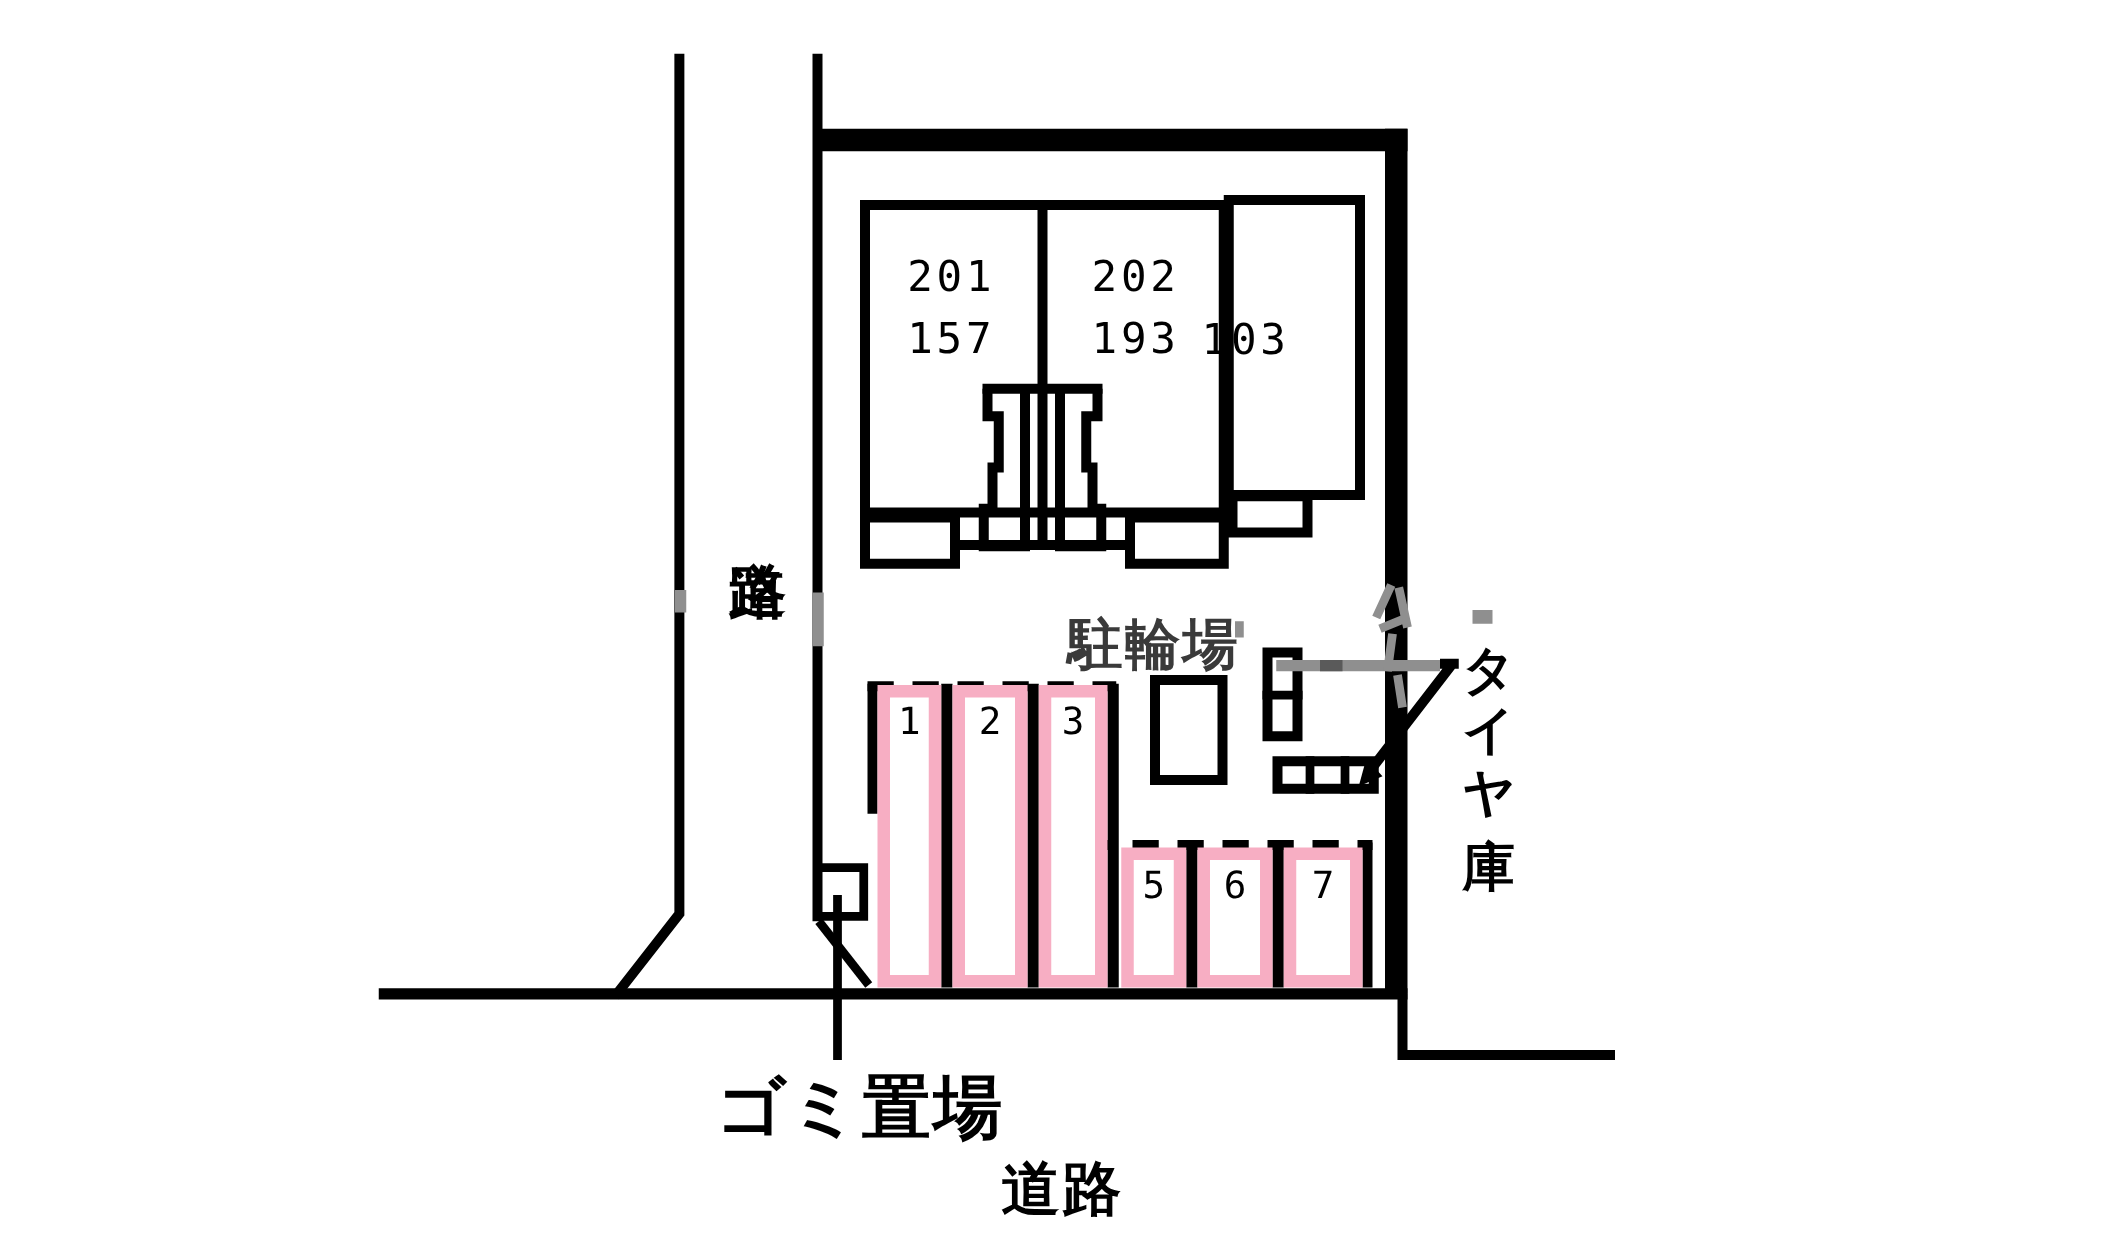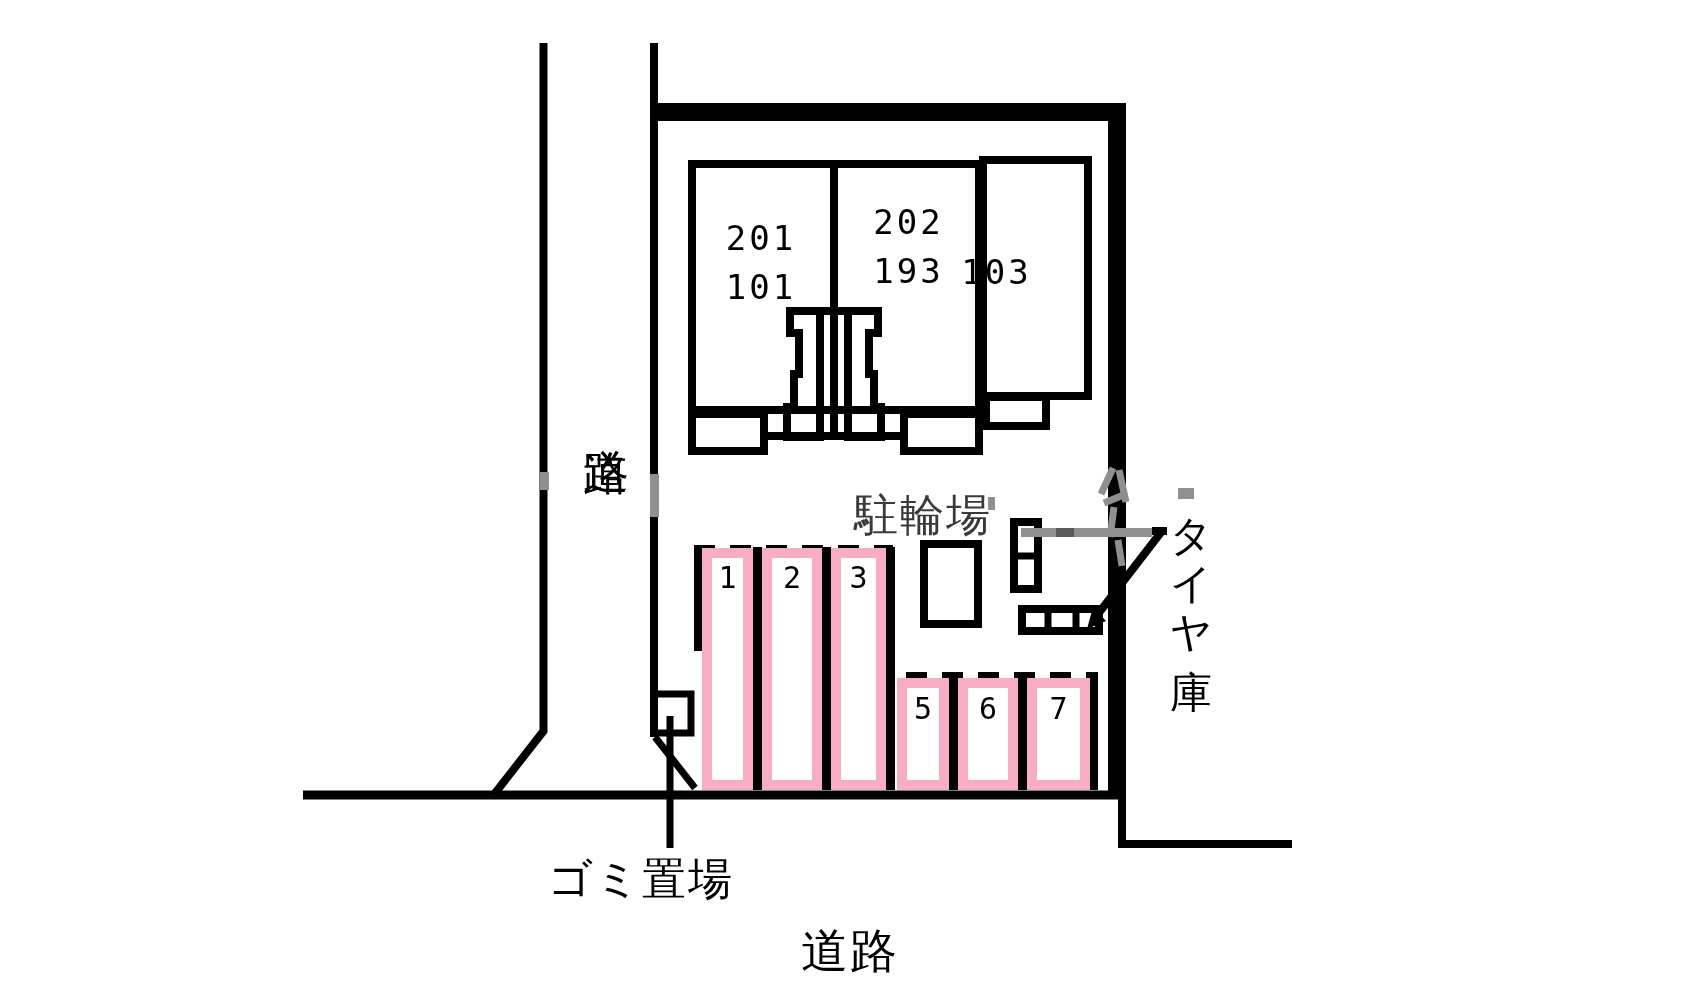--- a/index.html
+++ b/index.html
@@ -6,21 +6,21 @@
   #stage{
     position:relative;width:1696px;height:1004px;background:#ffffff;
     font-family:"Liberation Sans","DejaVu Sans",sans-serif;overflow:hidden;
   }
   #plan-svg{position:absolute;left:0;top:0;}
   .txt{position:absolute;color:#000;white-space:pre;}
   .room-label{font-size:34px;letter-spacing:3px;text-align:center;line-height:49px;
     font-family:"DejaVu Sans Mono","Liberation Mono",monospace;}
   .space-num{font-size:30px;text-align:center;
     font-family:"DejaVu Sans Mono","Liberation Mono",monospace;}
-  .big-label{font-size:45px;font-weight:normal;letter-spacing:2px;}
+  .big-label{font-size:45px;font-weight:bold;letter-spacing:2px;}
   .v-label{writing-mode:vertical-rl;text-orientation:upright;}
 </style>
 </head>
 <body>
 
 <div id="stage">
 
   <svg id="plan-svg" width="1696" height="1004" viewBox="0 0 1696 1004">
 
     <g stroke="#000" fill="none">
@@ -102,35 +102,35 @@
       <rect x="540" y="472" width="9" height="18" stroke="none"></rect>
       <rect x="650" y="474" width="9" height="43" stroke="none"></rect>
       <rect x="988" y="497" width="7" height="13" stroke="none"></rect>
       <rect x="1021" y="528" width="131" height="9" stroke="none"></rect>
       <rect x="1056" y="528" width="18" height="9" fill="#5a5a5a" stroke="none"></rect>
       <rect x="1178" y="488" width="16" height="11" stroke="none"></rect>
       <path d="M1113,468 L1101,494 M1119,470 L1126,502 M1104,503 L1126,494 M1114,507 L1110,537 M1118,540 L1122,566" fill="none" stroke-width="7"></path>
     </g>
   </svg>
 
-  <div class="txt room-label" style="left:688px;top:198px;width:146px;margin-top:16px;"><span>201</span><br><span>101</span></div>
+  <div class="txt room-label" style="left:688px;top:198px;width:146px;"><span>201</span><br><span>157</span></div>
 
   <div class="txt room-label" style="left:834px;top:198px;width:149px;"><span>202</span><br><span>193</span></div>
 
   <div class="txt room-label" style="left:942px;top:248px;width:109px;"><span>103</span></div>
 
   <div class="txt big-label" style="left:843px;top:486px;width:160px;text-align:center;color:#3a3a3a;font-size:44px;">駐輪場</div>
 
   <div class="txt big-label v-label" style="left:1168px;top:486px;height:195px;font-size:42px;line-height:46px;">タイヤ庫</div>
 
   <div class="txt big-label v-label" style="left:584px;top:413px;height:110px;font-size:46px;line-height:46px;">道路</div>
 
   <div class="txt big-label" style="left:800px;top:920px;width:100px;text-align:center;font-size:47px;">道路</div>
 
-  <div class="txt big-label" style="left:548px;top:850px;width:190px;font-size:44px;">ゴミ置場</div>
+  <div class="txt big-label" style="left:573px;top:850px;width:190px;font-size:55px;">ゴミ置場</div>
 
   <div class="txt space-num" style="left:702px;top:560px;width:51px;">1</div>
   <div class="txt space-num" style="left:762px;top:560px;width:60px;">2</div>
   <div class="txt space-num" style="left:831px;top:560px;width:55px;">3</div>
   <div class="txt space-num" style="left:897px;top:691px;width:52px;">5</div>
   <div class="txt space-num" style="left:958px;top:691px;width:60px;">6</div>
   <div class="txt space-num" style="left:1027px;top:691px;width:63px;">7</div>
 
 </div>
 

